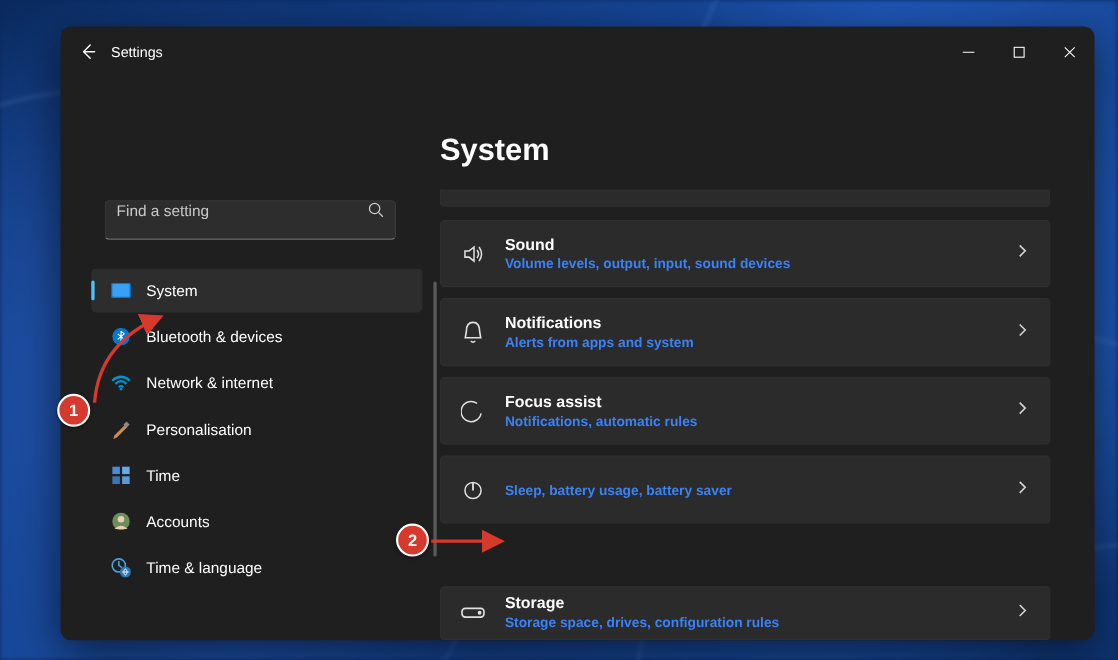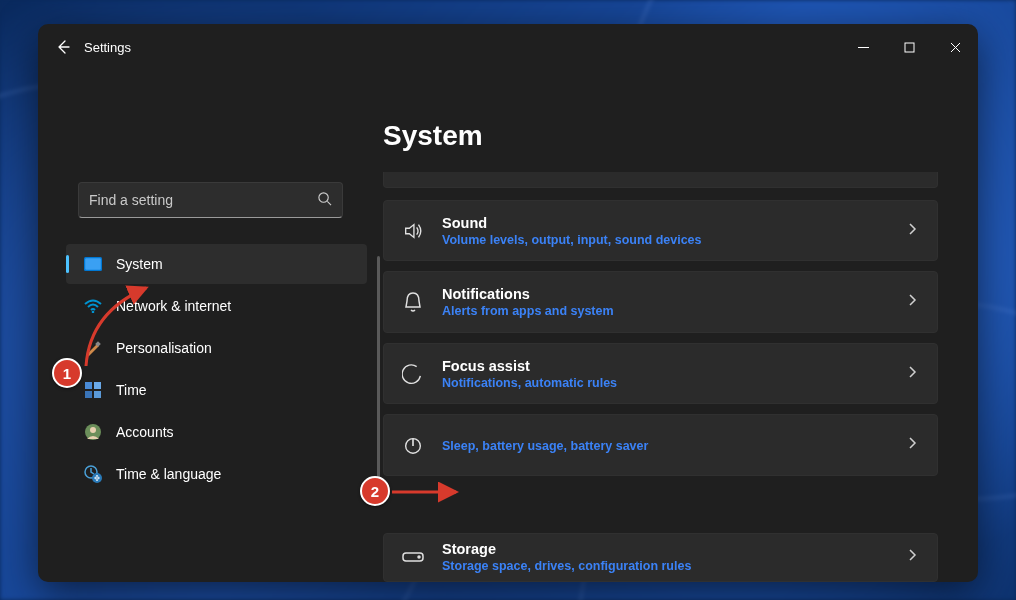--- a/index.html
+++ b/index.html
@@ -16,21 +16,21 @@
       linear-gradient(135deg, #0a2a5e 0%, #1a4ea8 50%, #0a2a5e 100%);
     filter: blur(2px);
   }
   .curve {
     position: absolute; border-radius: 50%;
     border: 2px solid rgba(140,180,255,0.25);
     width: 700px; height: 700px;
   }
   .app-window {
     position: absolute;
-    left: 38px; top: 24px;
+    left: 55px; top: 24px;
     width: 940px; height: 558px;
     background: #1f1f1f;
     border-radius: 10px;
     box-shadow: 0 12px 40px rgba(0,0,0,0.6);
     color: #ffffff;
     display: flex; flex-direction: column;
     overflow: hidden;
   }
   .titlebar {
     height: 46px; display: flex; align-items: center;
@@ -49,21 +49,21 @@
   
   .sidebar {
     width: 345px; flex:0 0 345px;
     display:flex; flex-direction:column;
     padding-top: 112px;
   }
   .search-wrap { padding: 0 40px 26px 40px; }
   .search-box {
     background:#2d2d2d; border:1px solid #3a3a3a; border-bottom:1px solid #9a9a9a;
     height:36px; border-radius:4px;
-    display:flex; align-items:center; padding:12px 10px;
+    display:flex; align-items:flex-start; padding:0 10px;
   }
   .search-box input {
     flex:1; background:transparent; border:none; outline:none;
     color:#cfcfcf; font-size:14px;
   }
   .search-box input::placeholder { color:#c9c9c9; }
   .search-box .s-icon { color:#cfcfcf; }
   .nav {
     flex:1; overflow:hidden; position:relative;
     padding-left:28px; padding-right:16px;
@@ -182,20 +182,29 @@
           <div class="nav-item active">
             <span class="nav-icon">
               <svg width="18" height="14" viewBox="0 0 18 14">
                   <rect x="0" y="0" width="18" height="14" rx="1.5" fill="#0078d4"></rect>
                   <rect x="1.2" y="1.2" width="15.6" height="11.6" rx="1" fill="#3aa0f3"></rect>
                 </svg>
             </span>
             <span>System</span>
           </div>
 
+          <div class="nav-item">
+            <span class="nav-icon">
+              <svg width="16" height="16" viewBox="0 0 16 16">
+                  <circle cx="8" cy="8" r="8" fill="#0078d4"></circle>
+                  <path d="M8 3 L11 5.5 L8 8 L11 10.5 L8 13 V3 M5 5.5 L11 10.5 M5 10.5 L11 5.5" stroke="#fff" stroke-width="1" fill="none" stroke-linejoin="round"></path>
+                </svg>
+            </span>
+            <span>Bluetooth &amp; devices</span>
+          </div>
 
           <div class="nav-item">
             <span class="nav-icon">
               <svg width="18" height="14" viewBox="0 0 18 14">
                   <path d="M1 5 Q9 -2 17 5" stroke="#0093d0" stroke-width="2" fill="none"></path>
                   <path d="M4 8 Q9 3 14 8" stroke="#0093d0" stroke-width="2" fill="none"></path>
                   <path d="M7 11 Q9 9 11 11" stroke="#0093d0" stroke-width="2" fill="none"></path>
                   <circle cx="9" cy="13" r="1.3" fill="#0093d0"></circle>
                 </svg>
             </span>

